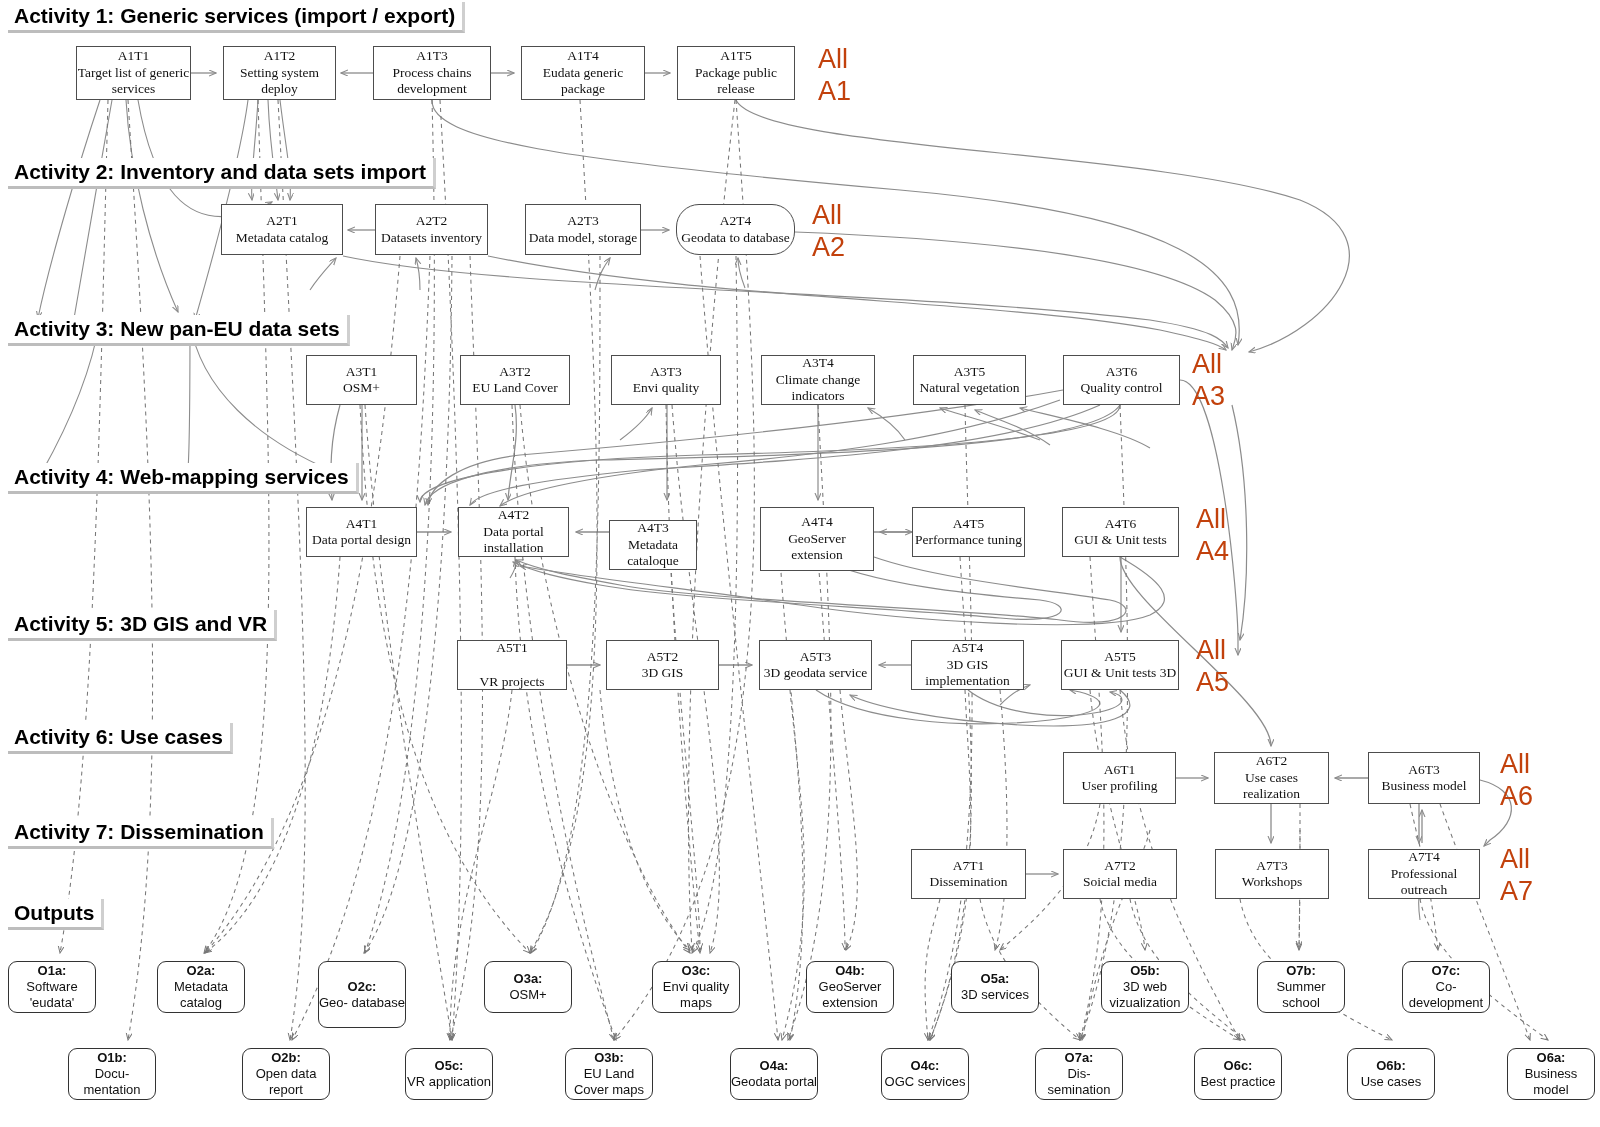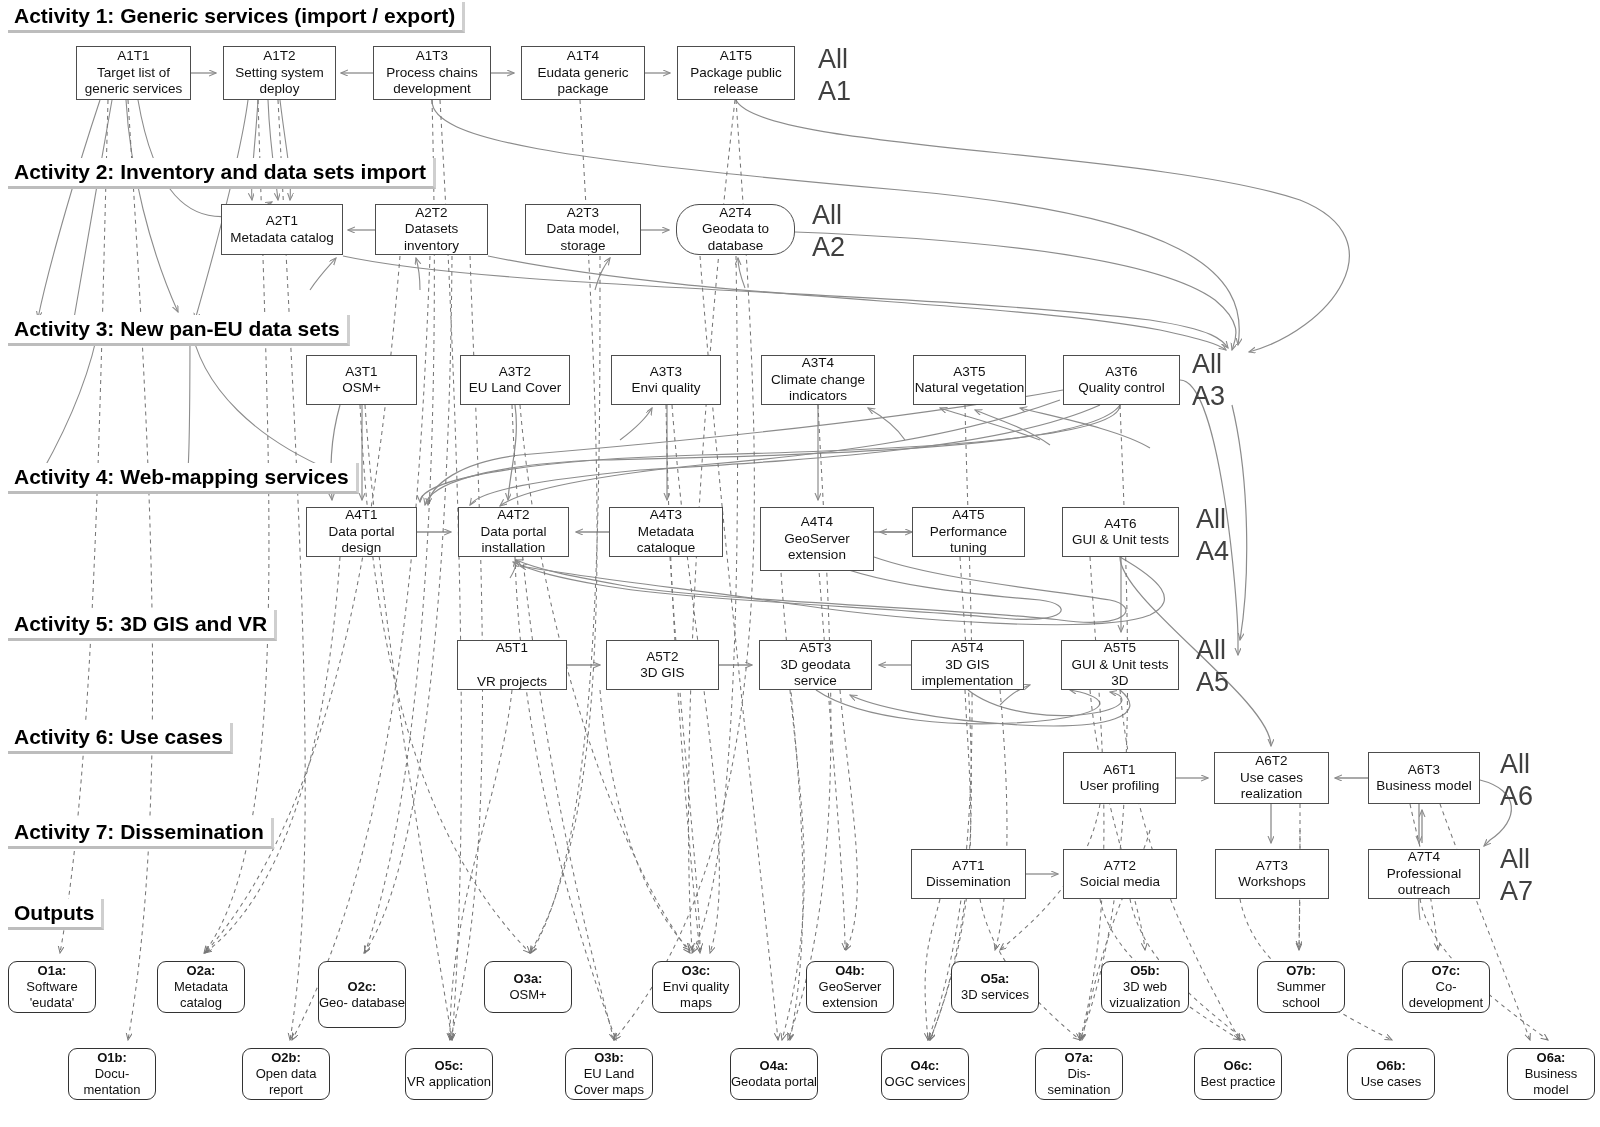--- a/index.html
+++ b/index.html
@@ -28,33 +28,34 @@
     background:#ffffff;
     display:flex;
     flex-direction:column;
     align-items:center;
     justify-content:center;
     text-align:center;
     font-size:13.5px;
     line-height:16.5px;
     color:#111;
     z-index:4;
+    font-family:Liberation Serif, serif;
   }
   .task .code{display:block;}
   .task .desc{display:block;}
 
   .allbox{
     position:absolute;
     font-size:27px;
     line-height:32px;
     font-weight:normal;
     text-align:left;
     white-space:nowrap;
     z-index:4;
-    color:#404040;
+    color:#c2410c;
   }
 
   .output{
     position:absolute;
     box-sizing:border-box;
     border:1px solid #333;
     border-radius:9px;
     background:#ffffff;
     display:flex;
     flex-direction:column;
@@ -319,21 +320,21 @@
   </div>
 
   <div class="task" style="left:306px;top:507px;width:111px;height:50px;">
     <span class="code">A4T1</span>
     <span class="desc">Data portal design</span>
   </div>
   <div class="task" style="left:458px;top:507px;width:111px;height:50px;">
     <span class="code">A4T2</span>
     <span class="desc">Data portal installation</span>
   </div>
-  <div class="task" style="left:609px;top:507px;width:114px;height:50px;">
+  <div class="task" style="left:609px;top:520px;width:88px;height:50px;">
     <span class="code">A4T3</span>
     <span class="desc">Metadata cataloque</span>
   </div>
   <div class="task" style="left:760px;top:507px;width:114px;height:64px;">
     <span class="code">A4T4</span>
     <span class="desc">GeoServer extension</span>
   </div>
   <div class="task" style="left:912px;top:507px;width:113px;height:50px;">
     <span class="code">A4T5</span>
     <span class="desc">Performance tuning</span>

